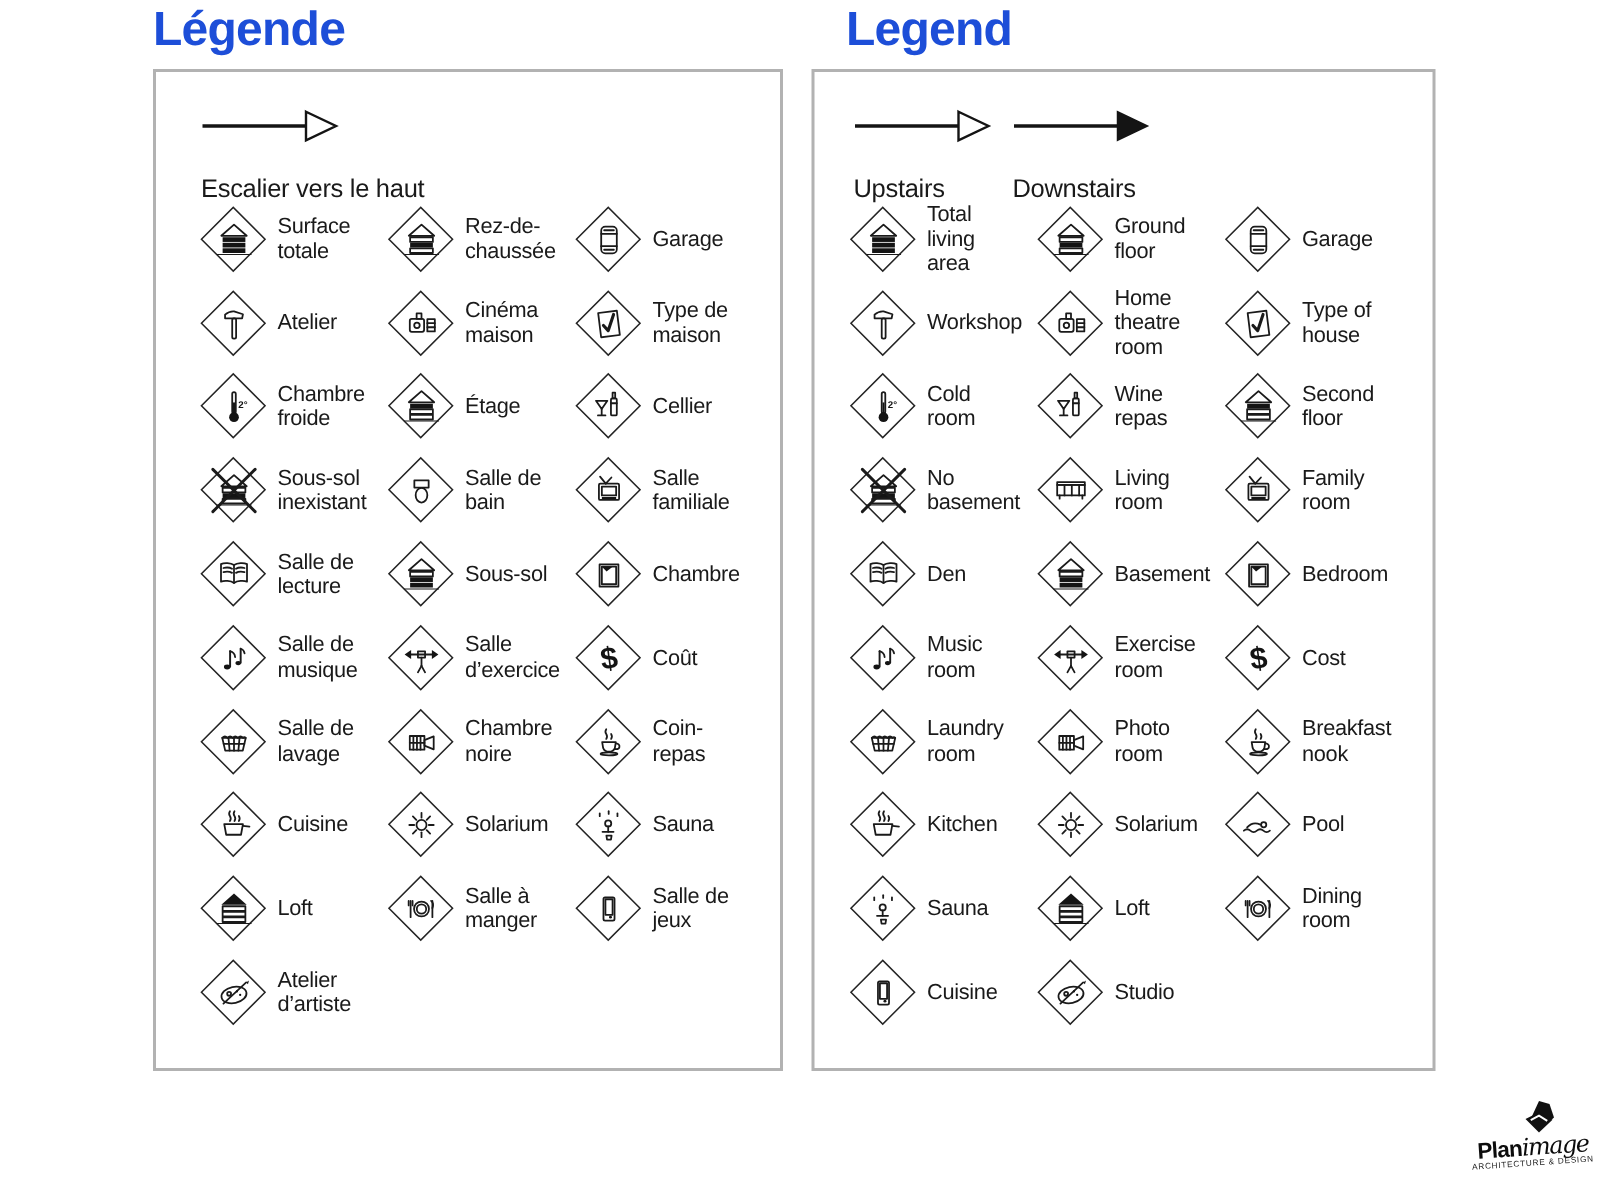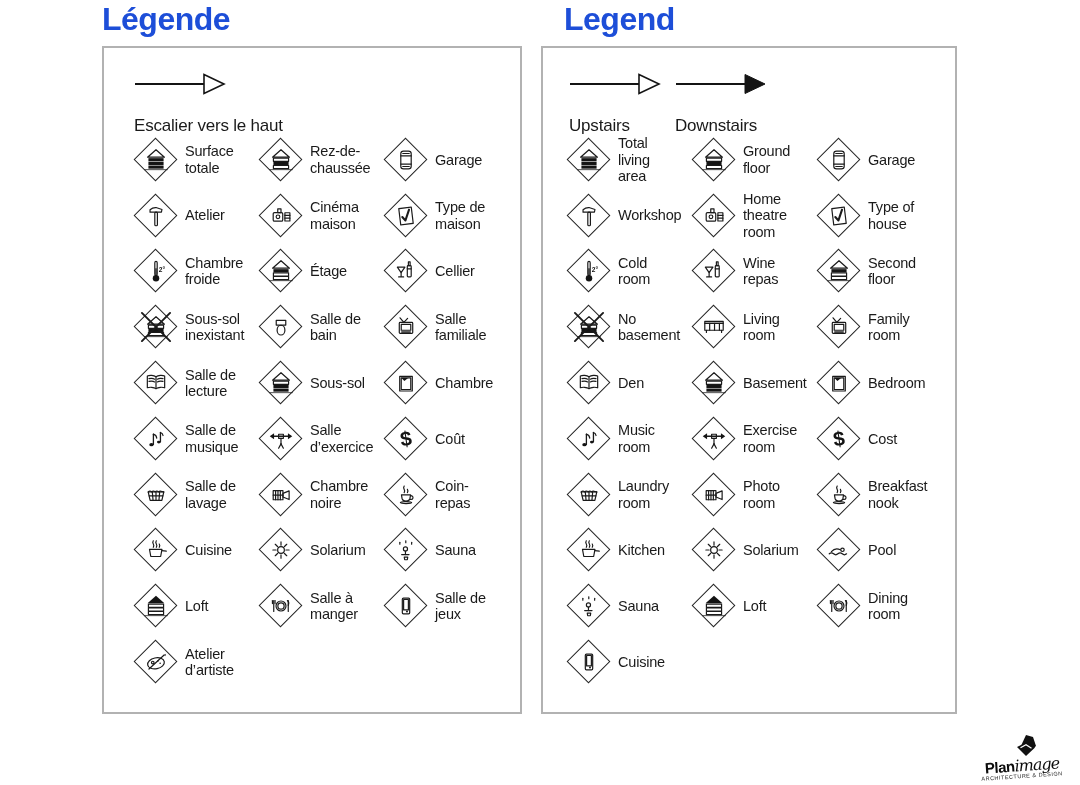--- a/index.html
+++ b/index.html
@@ -838,20 +838,34 @@
           <div class="icon-wrap">
             <div class="diamond"></div>
             <svg class="g glyph" viewBox="0 0 24 24">
               <rect class="n" x="8.6" y="4.8" width="6.8" height="14.4" rx="1"></rect>
               <rect class="n" x="9.8" y="6" width="4.4" height="9.6"></rect>
               <circle class="f" cx="12.9" cy="17" r="0.9"></circle>
             </svg>
           </div>
           <div class="label">Cuisine</div>
         </div>
+        <div class="cell">
+          <div class="icon-wrap">
+            <div class="diamond"></div>
+            <svg class="g glyph" viewBox="0 0 24 24">
+              <ellipse class="n" cx="12" cy="13.2" rx="7.8" ry="5" transform="rotate(-12 12 13.2)"></ellipse>
+              <circle class="n" cx="9" cy="12.5" r="1.2"></circle>
+              <line class="n" x1="5.5" y1="18.5" x2="19.5" y2="5.5"></line>
+              <polygon class="f" points="19.5,5.5 21.2,4.3 20.6,6.6"></polygon>
+              <circle class="f" cx="13.8" cy="11" r="0.7"></circle>
+              <circle class="f" cx="15.8" cy="13.2" r="0.7"></circle>
+            </svg>
+          </div>
+          <div class="label">Studio</div>
+        </div>
       </div>
     </section>
 
   <div class="logo">
     <svg class="emblem" width="32" height="27" viewBox="0 0 32 27">
       <path d="M10,15 L16,2 L23,4 L26,13 L18,20 Z" fill="#111"></path>
       <path d="M7,14 L16,9.5 L25,14.5 L16,23 Z" fill="#111"></path>
       <path d="M10.5,14.8 L16,11.8 L21.5,15.2" stroke="#fff" stroke-width="1.3" fill="none"></path>
     </svg>
     <div class="brand"><span class="b1">Plan</span><span class="b2">image</span></div>

